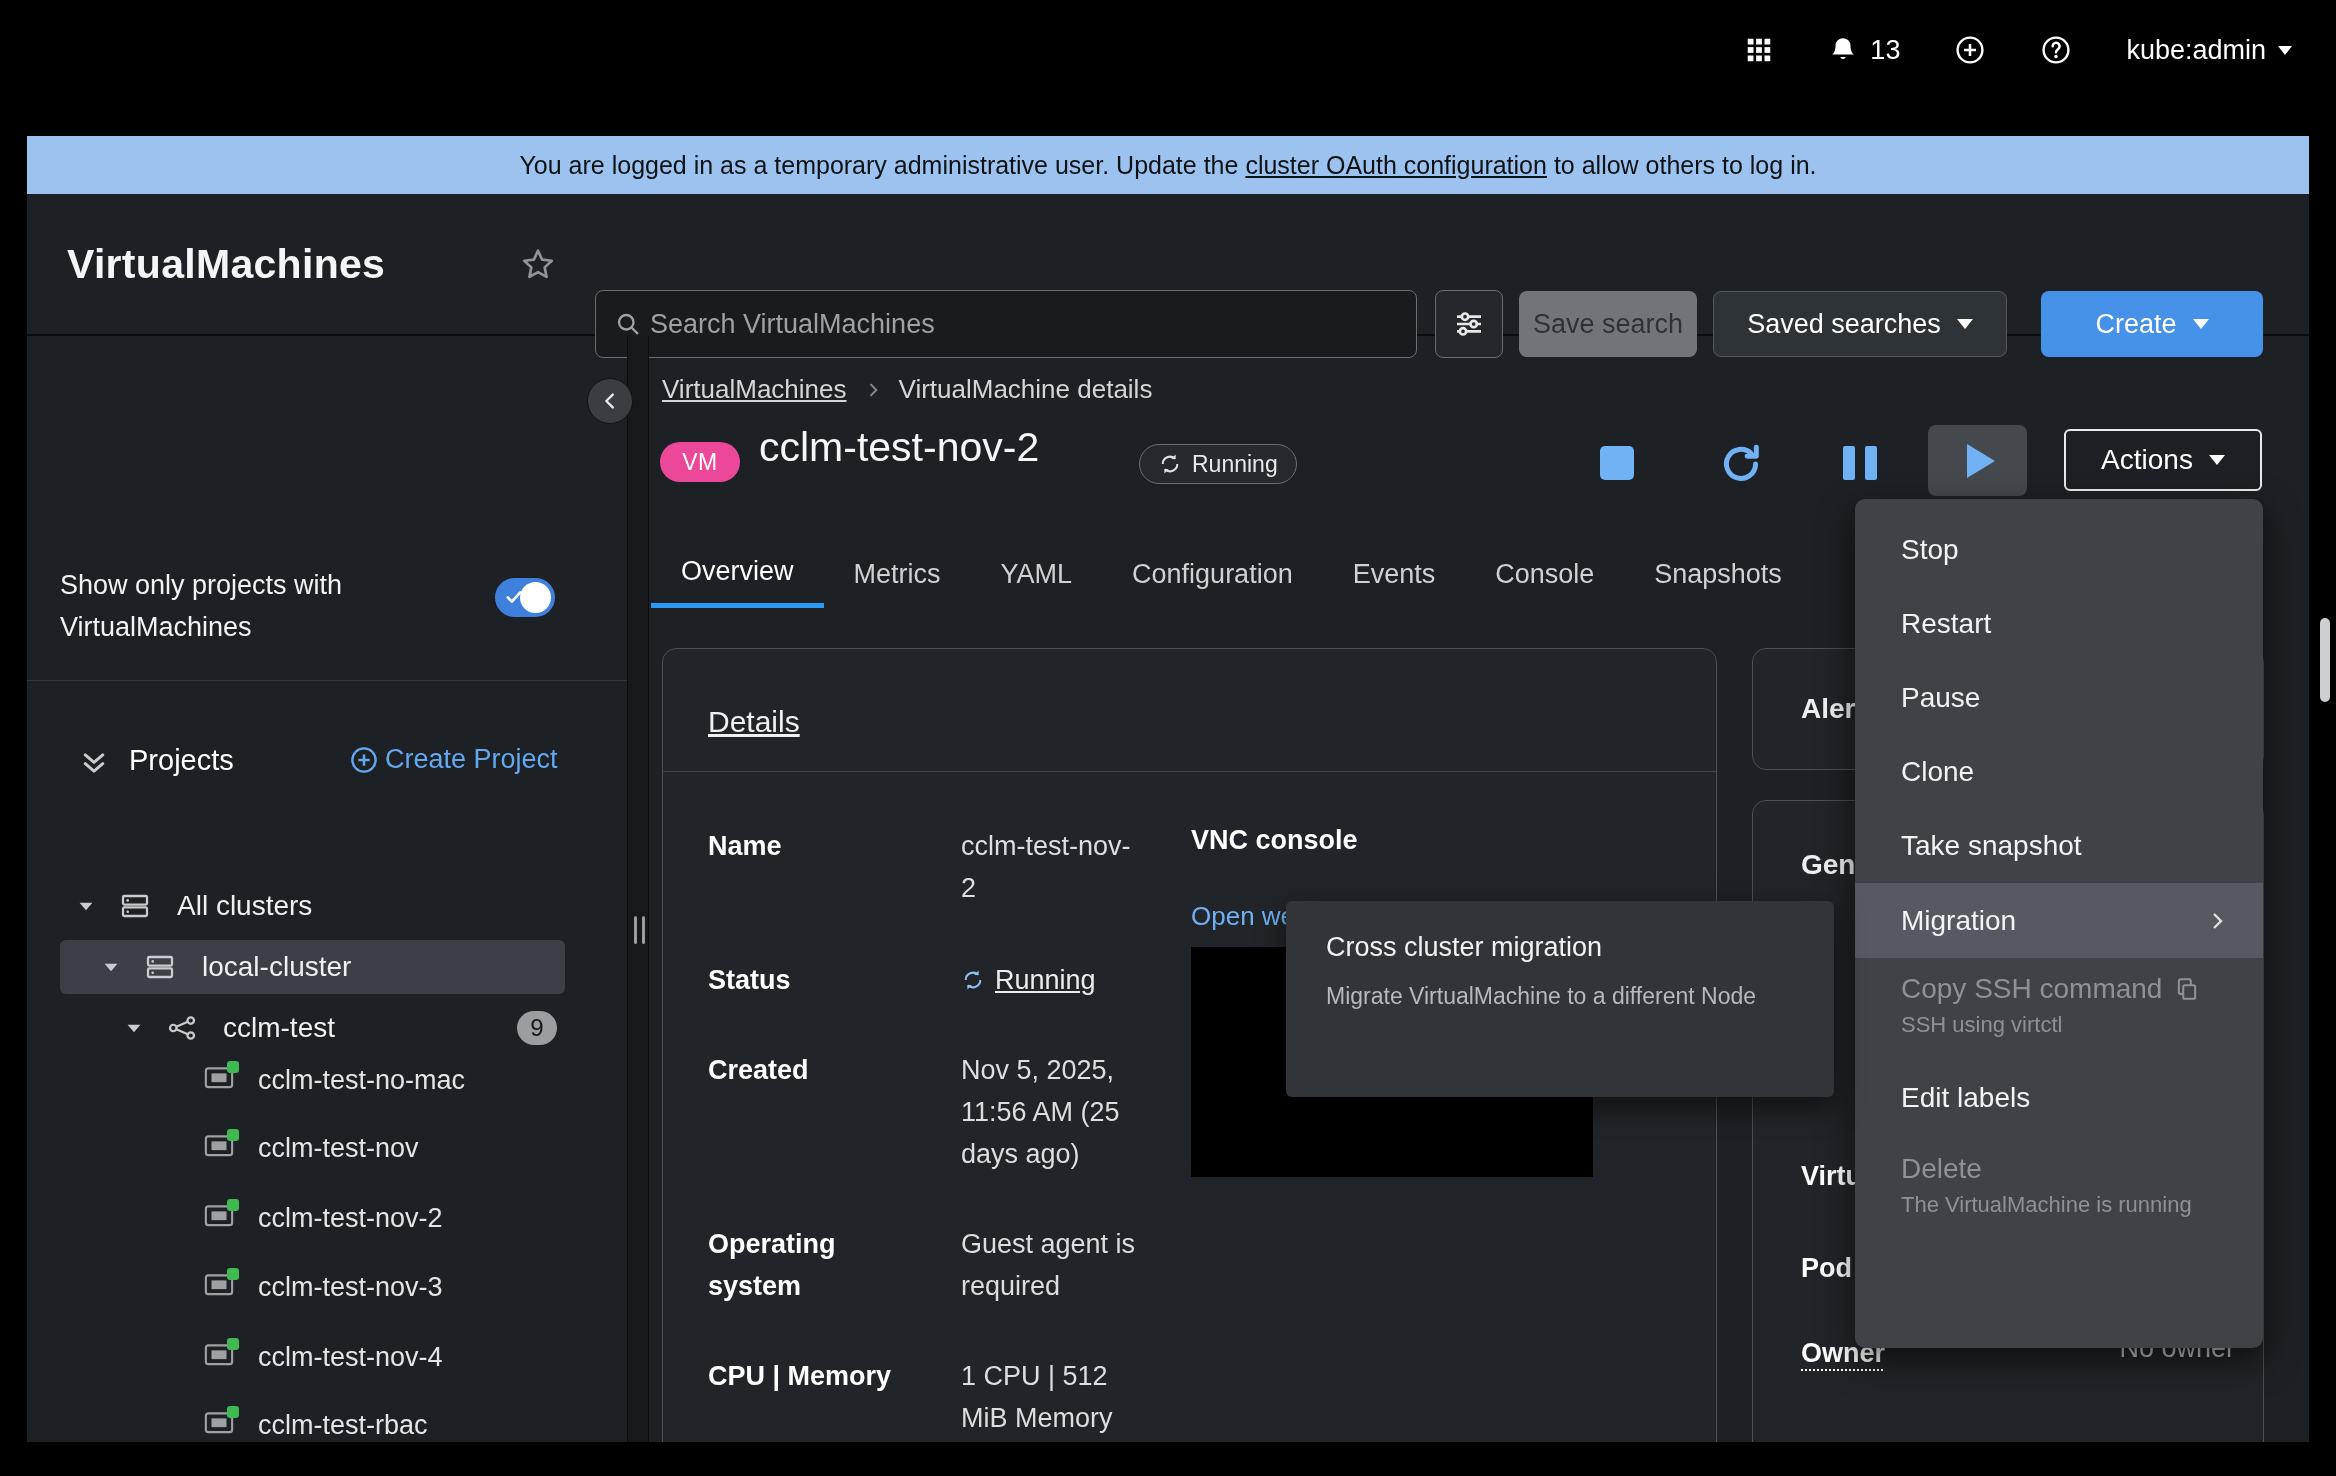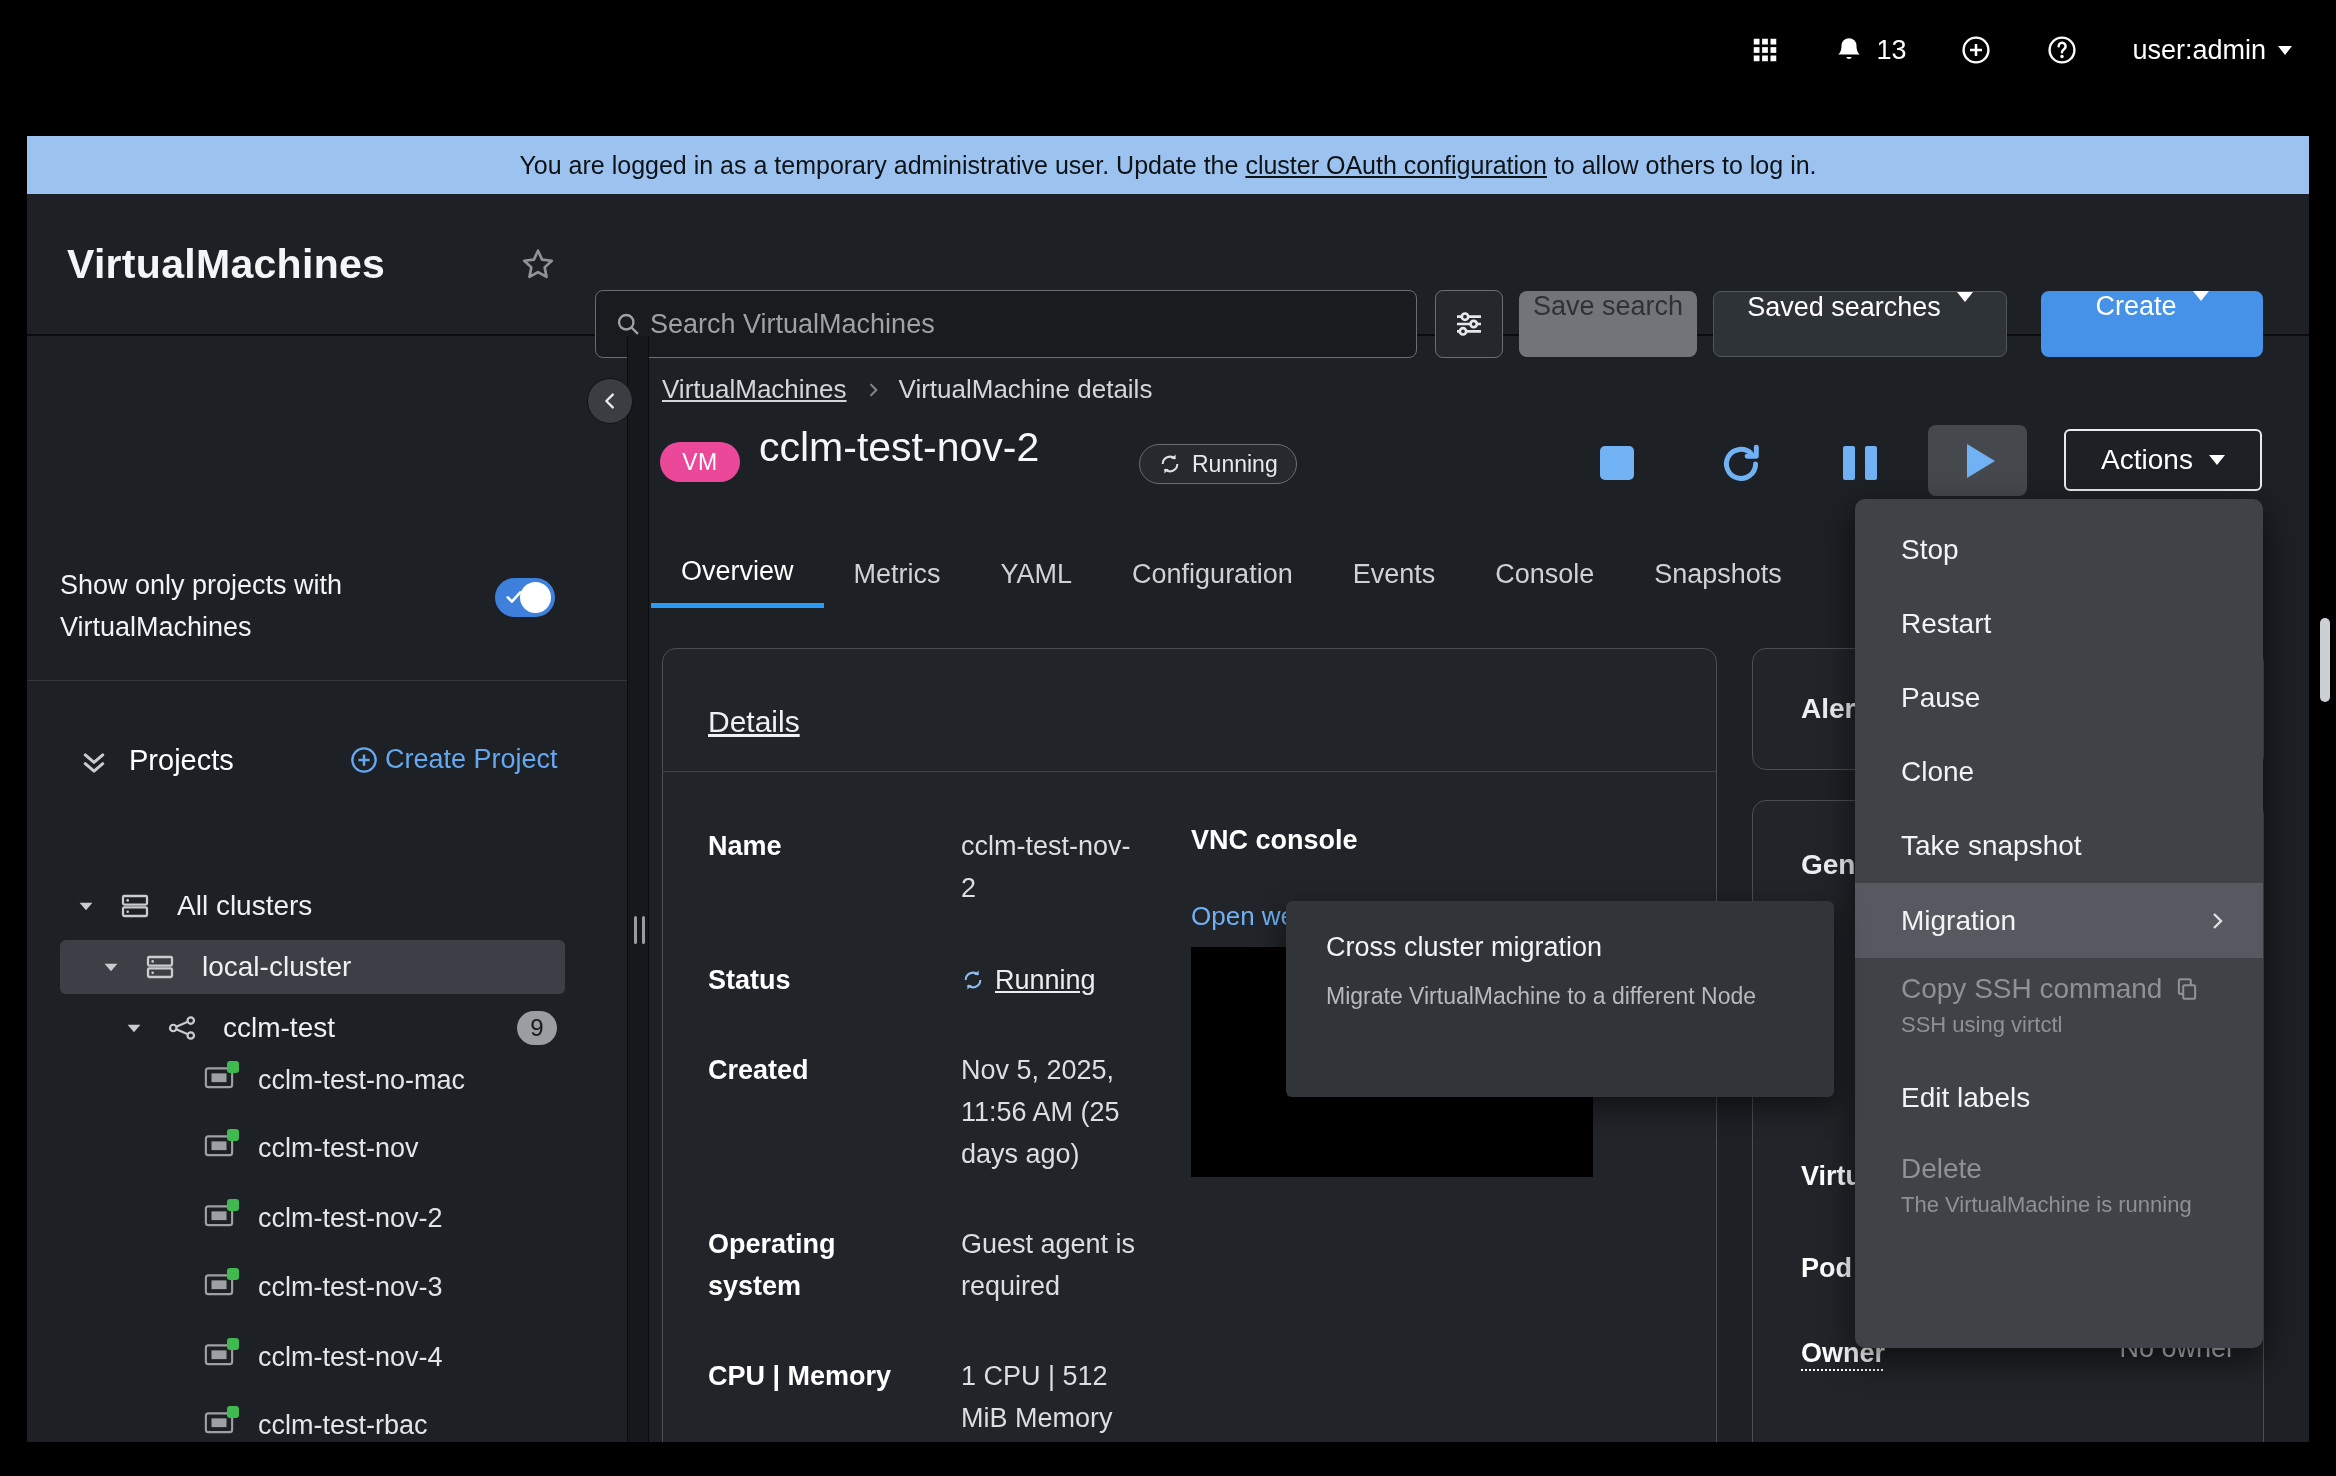--- a/index.html
+++ b/index.html
@@ -28,21 +28,21 @@
   .header{position:absolute;left:0;top:58px;width:2282px;height:142px;border-bottom:2px solid #0b0c0e;box-sizing:border-box;}
   .page-title{position:absolute;left:40px;top:0;height:140px;display:flex;align-items:center;
               font-size:41px;font-weight:700;color:#f4f5f6;letter-spacing:.3px;}
   .star{position:absolute;left:492px;top:52px;color:#8f9296;}
   .search-box{position:absolute;left:568px;top:96px;width:822px;height:68px;background:#191c1f;
               border:1px solid #6a6e73;border-radius:8px;display:flex;align-items:center;box-sizing:border-box;padding:0 18px;gap:6px;}
   .search-box input{flex:1;background:transparent;border:none;outline:none;color:#e6e7e8;font-size:27px;font-family:inherit;}
   .search-box input::placeholder{color:#9fa2a5;}
   .filter-btn{position:absolute;left:1408px;top:96px;width:68px;height:68px;border:1px solid #6a6e73;border-radius:8px;
               background:#24282c;display:flex;align-items:center;justify-content:center;color:#e7e8e9;box-sizing:border-box;}
-  .btn{display:flex;align-items:flex-start;justify-content:center;gap:16px;border-radius:8px;font-size:27px;box-sizing:border-box;cursor:pointer;}
+  .btn{display:flex;align-items:center;justify-content:center;gap:16px;border-radius:8px;font-size:27px;box-sizing:border-box;cursor:pointer;}
   .save-search-btn{position:absolute;left:1492px;top:97px;width:178px;height:66px;background:#71757a;color:#2e3236;}
   .saved-searches-btn{position:absolute;left:1686px;top:97px;width:294px;height:66px;background:#2e3338;border:1px solid #53575c;color:#fff;}
   .create-btn{position:absolute;left:2014px;top:97px;width:222px;height:66px;background:#4692e8;color:#fff;}
 
   
   .sidebar{position:absolute;left:0;top:200px;width:600px;height:1106px;}
   .filter-row{position:absolute;left:33px;top:228px;width:540px;}
   .filter-label{font-size:27px;line-height:42px;color:#f2f3f4;width:330px;}
   .toggle{position:absolute;left:435px;top:14px;width:60px;height:39px;background:#3e80dc;border-radius:20px;}
   .toggle .check{position:absolute;left:9px;top:9px;color:#fff;}
@@ -183,21 +183,21 @@
       </svg>
   </span>
   <span class="icon">
     <svg width="32" height="32" viewBox="0 0 24 24">
         <circle cx="12" cy="12" r="9.3" fill="none" stroke="currentColor" stroke-width="1.8"></circle>
       <path d="M9.5 9.2a2.6 2.6 0 1 1 4.2 2c-.9.7-1.7 1.2-1.7 2.4" fill="none" stroke="currentColor" stroke-width="1.9" stroke-linecap="round"></path>
       <circle cx="12" cy="16.8" r="1.3" fill="currentColor"></circle>
       </svg>
   </span>
   <span class="user-group">
-    <span class="user-name">user:admin</span>
+    <span class="user-name">kube:admin</span>
     <span class="caret" style="border-left-width:7px;border-right-width:7px;border-top-width:9px;"></span>
   </span>
 </div>
 
 <div class="app">
 
   <div class="banner"><span>You are logged in as a temporary administrative user. Update the </span><a>cluster OAuth configuration</a><span> to allow others to log in.</span></div>
 
   <div class="header">
     <div class="page-title">VirtualMachines</div>

